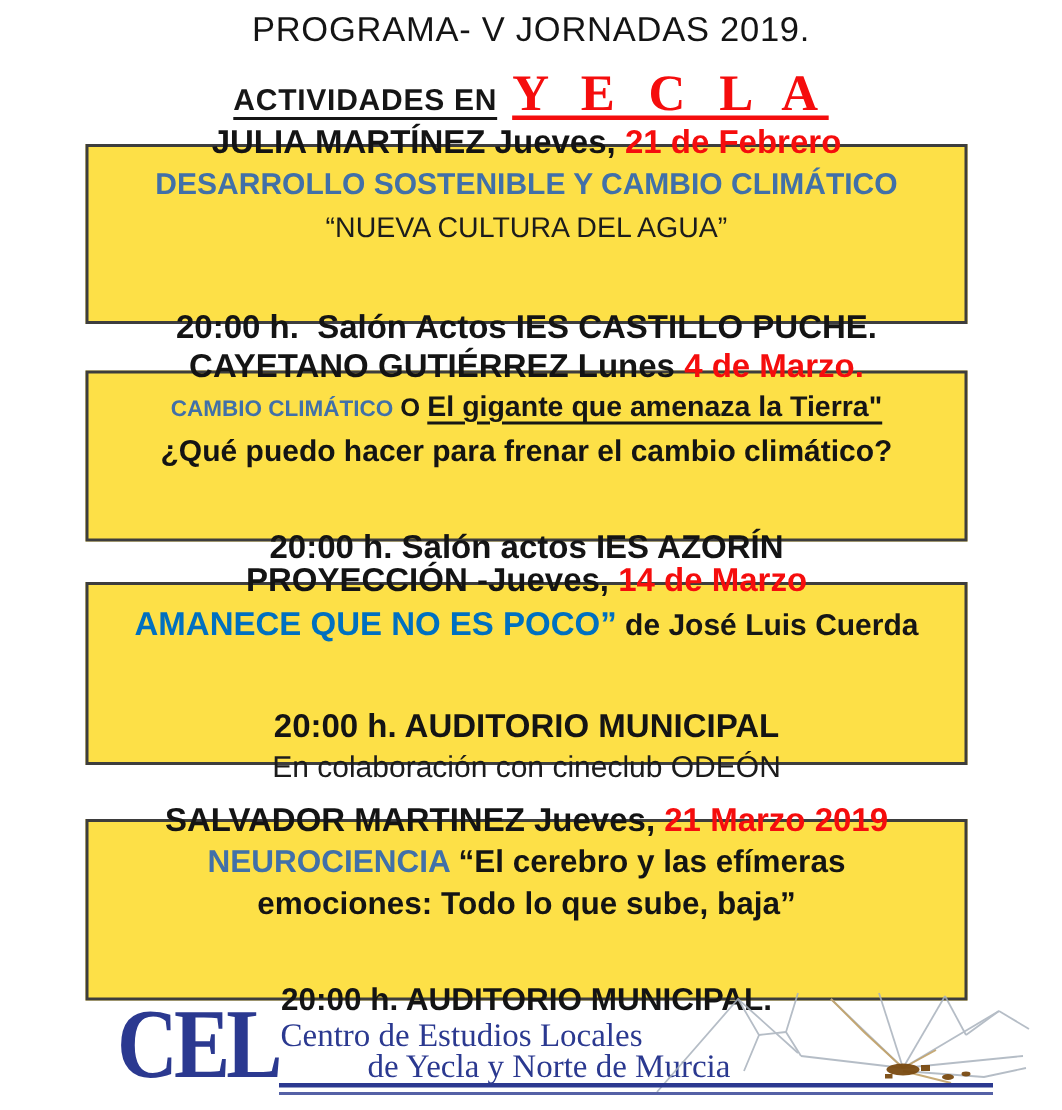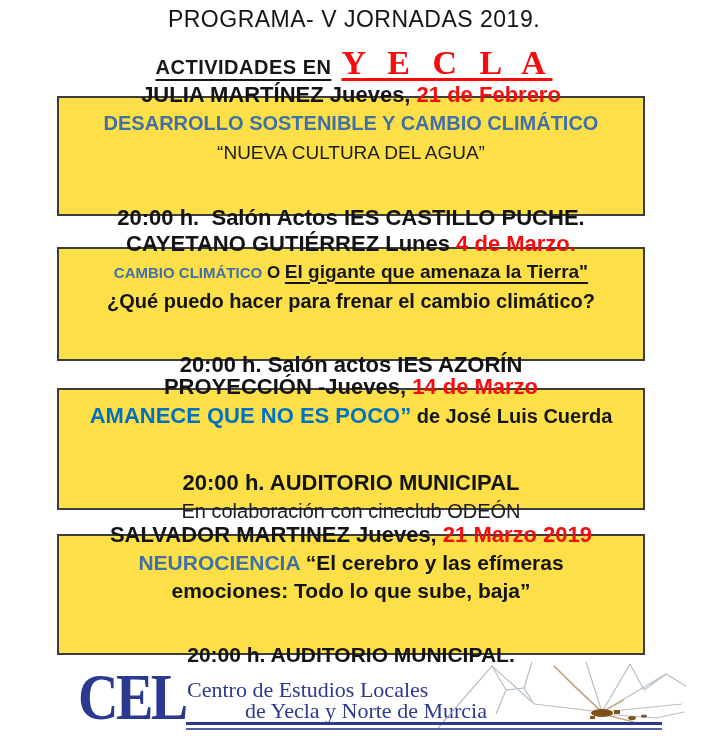--- a/index.html
+++ b/index.html
@@ -25,21 +25,21 @@
     text-decoration:underline;text-decoration-thickness:3px;text-underline-offset:4px;
   }
   .box{
     position:absolute;left:57px;width:588px;border:2px solid #3d3d3d;
     text-align:center;box-sizing:border-box;background:#fde047;
     display:flex;flex-direction:column;justify-content:center;
   }
   .box1{top:96px;height:120px}
   .box2{top:247px;height:114px}
   .box3{top:388px;height:122px}
-  .box4{top:534px;height:121px}
+  .box4{top:546px;height:121px}
   .line{line-height:29px;white-space:nowrap;}
   .l-head{font-size:22px;font-weight:bold;}
   .red{color:var(--red,#f00);}
   .blue-muted{color:var(--blue-muted,#4170a8);}
   .blue-bright{color:var(--blue-bright,#0070c0);}
   .box1 .topic{font-size:20px;font-weight:bold;}
   .box1 .quote{font-size:19px;font-weight:normal;color:#1c1c1c;}
   .venue{font-size:22px;font-weight:bold;margin-top:36px;}
   .box2 .line{line-height:28px;}
   .box2 .topic-inline{font-size:15px;font-weight:bold;}

